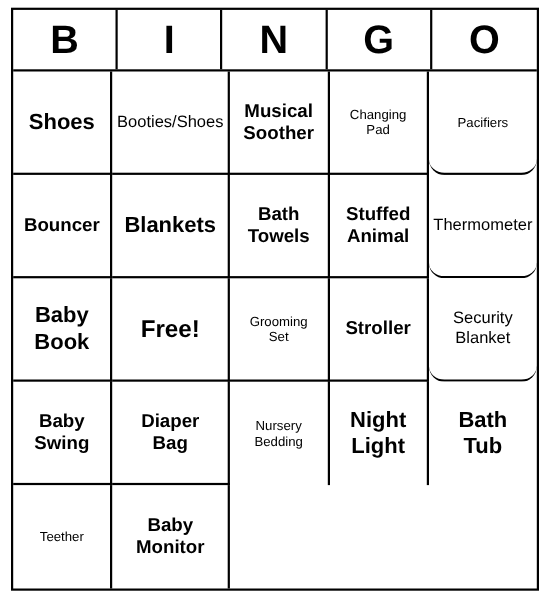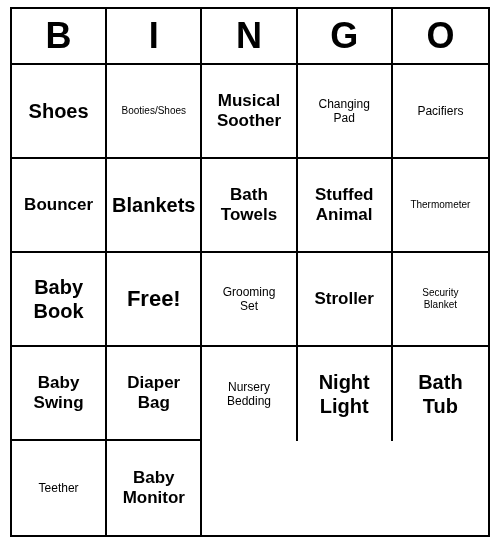--- a/index.html
+++ b/index.html
@@ -43,40 +43,41 @@
       display: flex;
       flex-direction: column;
       justify-content: center;
       align-items: center;
       text-align: center;
       padding: 4px;
       position: relative;
     }
     .bingo-cell:nth-child(5n) {
       border-right: none;
+      border-radius: 14px;
     }
     .bingo-grid .bingo-cell:nth-last-child(-n+5) {
       border-bottom: none;
     }
     .cell-text-large {
       font-size: 20px;
       font-weight: bold;
       line-height: 1.2;
     }
     .cell-text-medium {
       font-size: 17px;
       font-weight: bold;
       line-height: 1.2;
     }
     .cell-text-small {
       font-size: 12px;
       line-height: 1.2;
     }
     .cell-text-xsmall {
-      font-size: 10px;
+      font-size: 15px;
       line-height: 1.2;
     }
     .free-cell {
       font-size: 22px;
       font-weight: bold;
     }
   </style>
 </head>
 <body>
 

